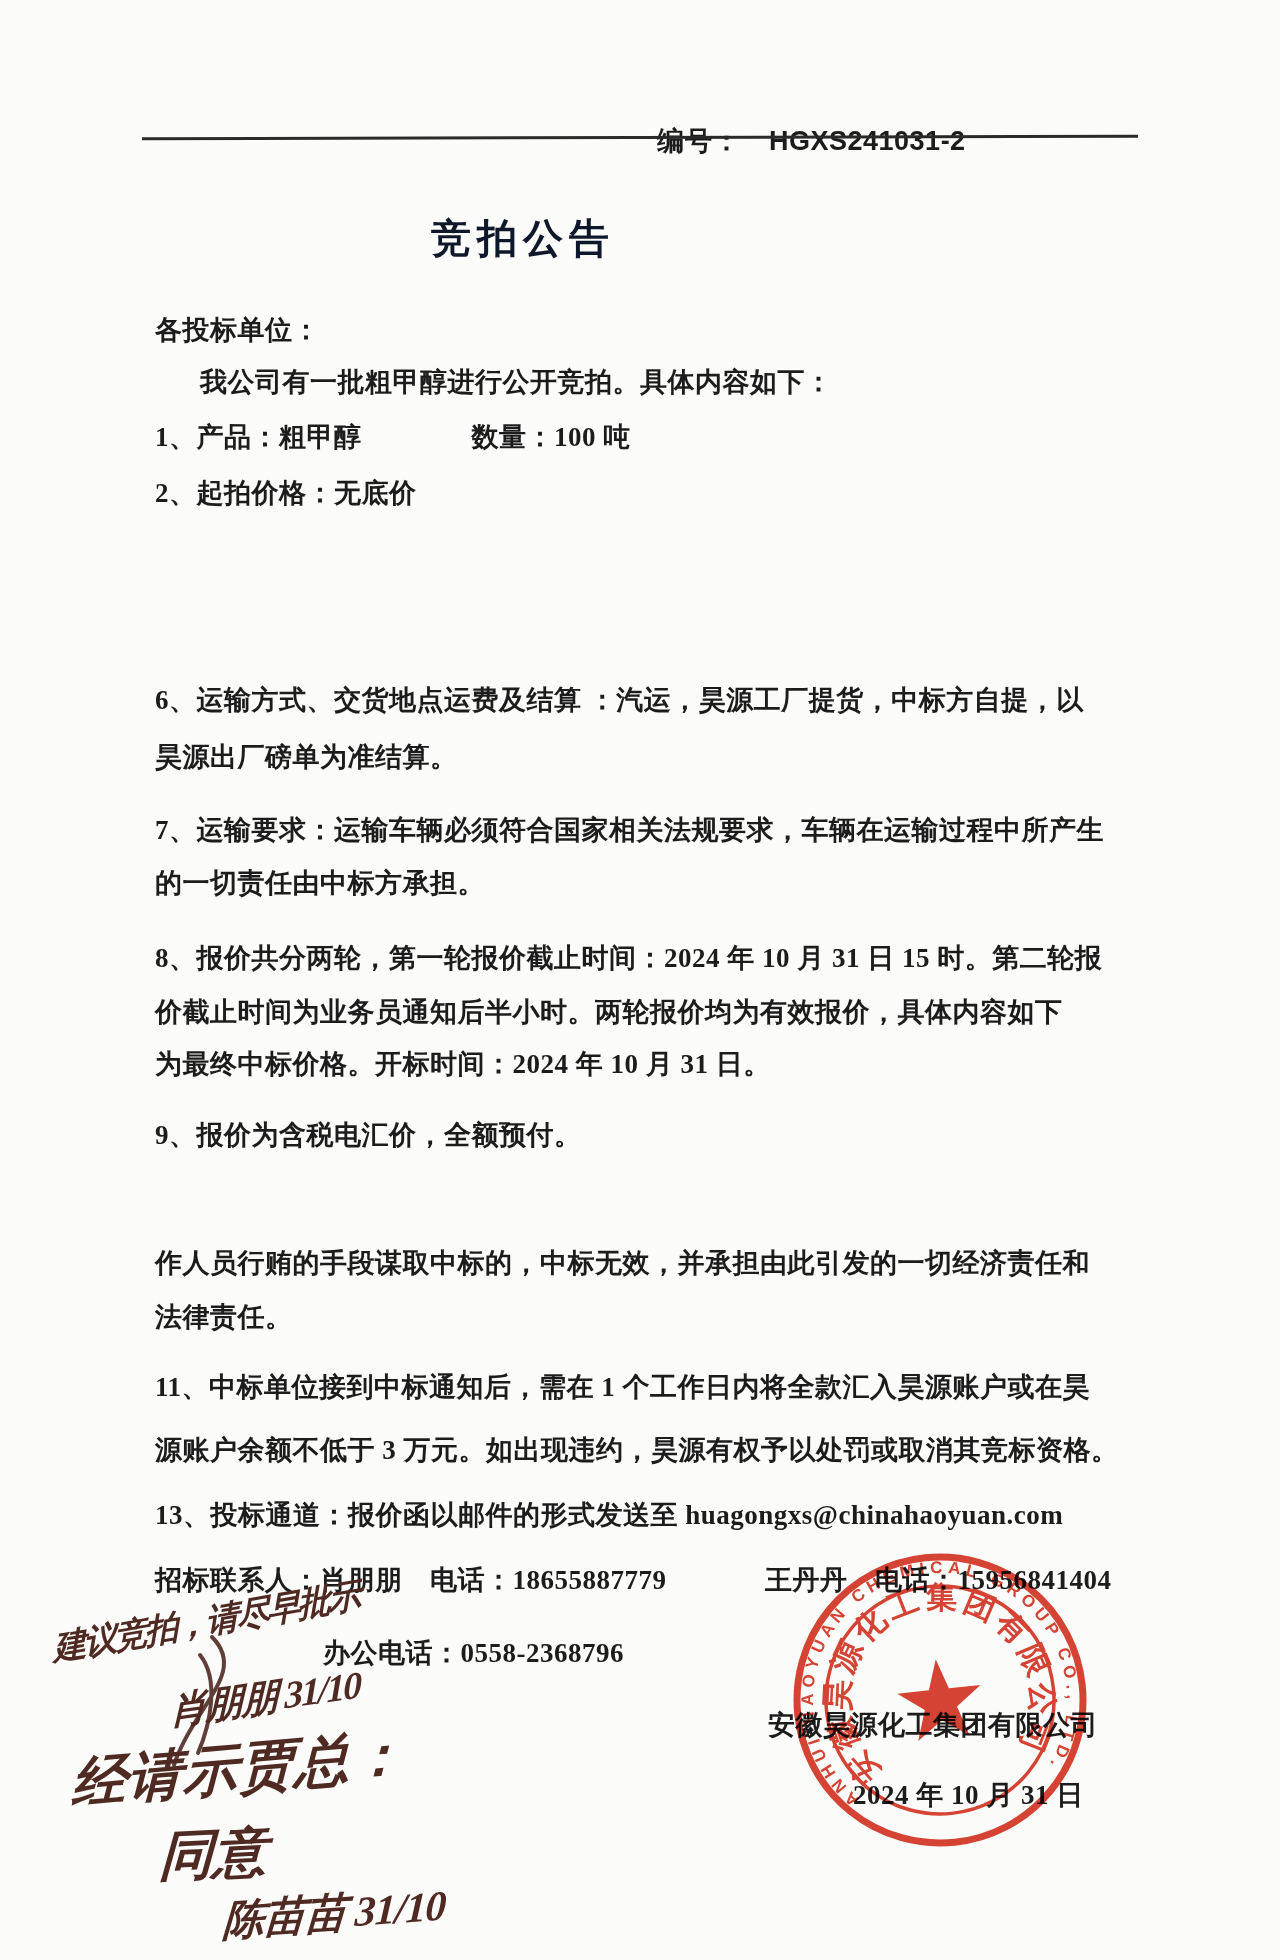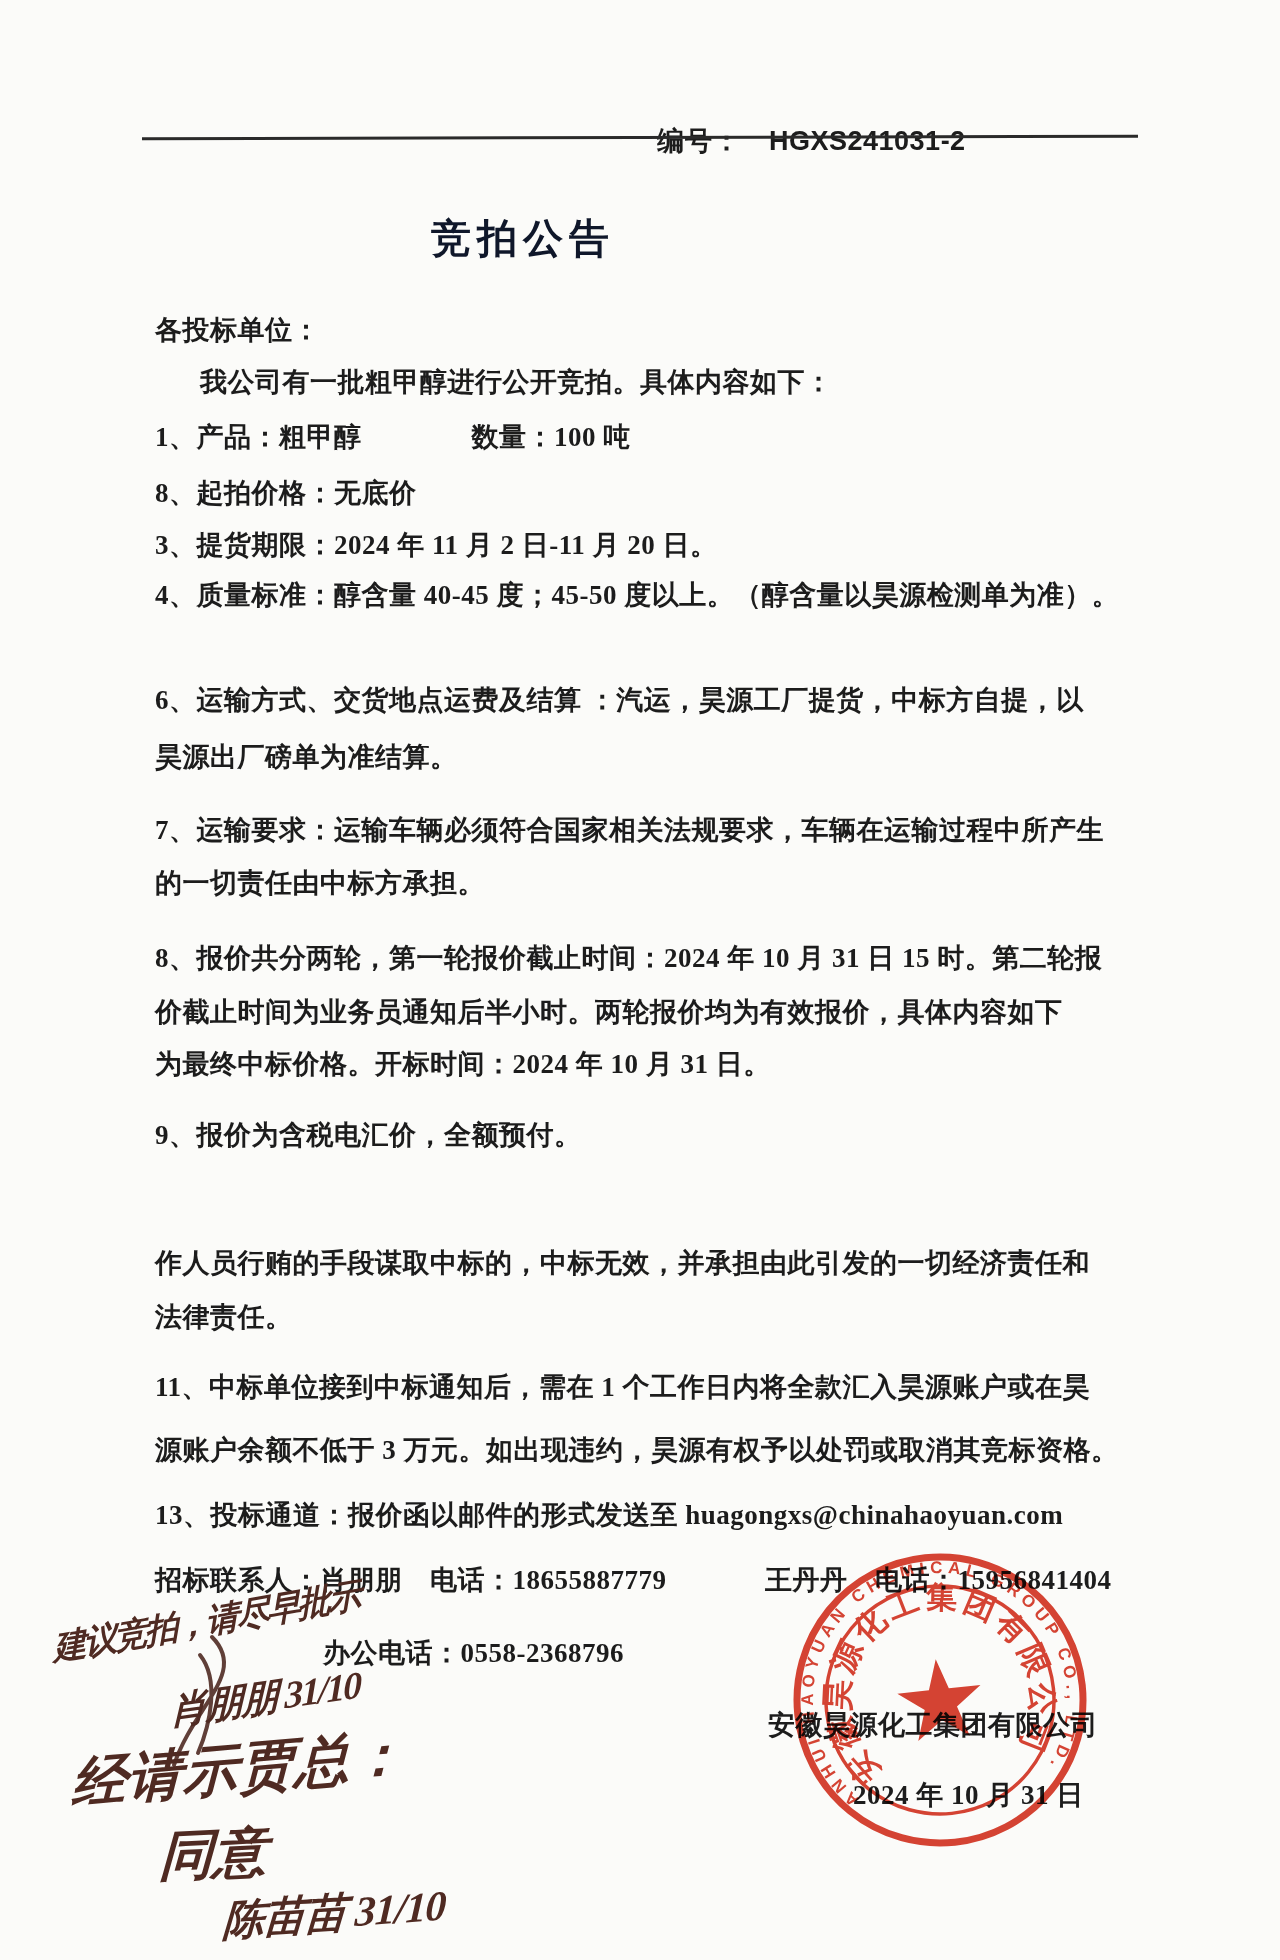--- a/index.html
+++ b/index.html
@@ -67,23 +67,21 @@
     <span>编号：</span><span class="num">HGXS241031-2</span>
   </div>
   <div class="hrule"></div>
 
   <h1 class="title">竞拍公告</h1>
 
   <div class="tline" style="top:295px">各投标单位：</div>
   <div class="tline indent" style="top:347px">我公司有一批粗甲醇进行公开竞拍。具体内容如下：</div>
 
   <div class="tline" style="top:402px">1、产品：粗甲醇　　　　数量：100 吨</div>
-  <div class="tline" style="top:458px">8、起拍价格：无底价</div>
-  <div class="tline" style="top:510px">3、提货期限：2024 年 11 月 2 日-11 月 20 日。</div>
-  <div class="tline" style="top:560px">4、质量标准：醇含量 40-45 度；45-50 度以上。（醇含量以昊源检测单为准）。</div>
+  <div class="tline" style="top:458px">2、起拍价格：无底价</div>
   <div class="tline" style="top:665px">6、运输方式、交货地点运费及结算 ：汽运，昊源工厂提货，中标方自提，以</div>
   <div class="tline" style="top:722px">昊源出厂磅单为准结算。</div>
   <div class="tline" style="top:795px">7、运输要求：运输车辆必须符合国家相关法规要求，车辆在运输过程中所产生</div>
   <div class="tline" style="top:848px">的一切责任由中标方承担。</div>
   <div class="tline" style="top:923px">8、报价共分两轮，第一轮报价截止时间：2024 年 10 月 31 日 15 时。第二轮报</div>
   <div class="tline" style="top:977px">价截止时间为业务员通知后半小时。两轮报价均为有效报价，具体内容如下</div>
   <div class="tline" style="top:1029px">为最终中标价格。开标时间：2024 年 10 月 31 日。</div>
   <div class="tline" style="top:1100px">9、报价为含税电汇价，全额预付。</div>
   <div class="tline" style="top:1228px">作人员行贿的手段谋取中标的，中标无效，并承担由此引发的一切经济责任和</div>
   <div class="tline" style="top:1282px">法律责任。</div>

